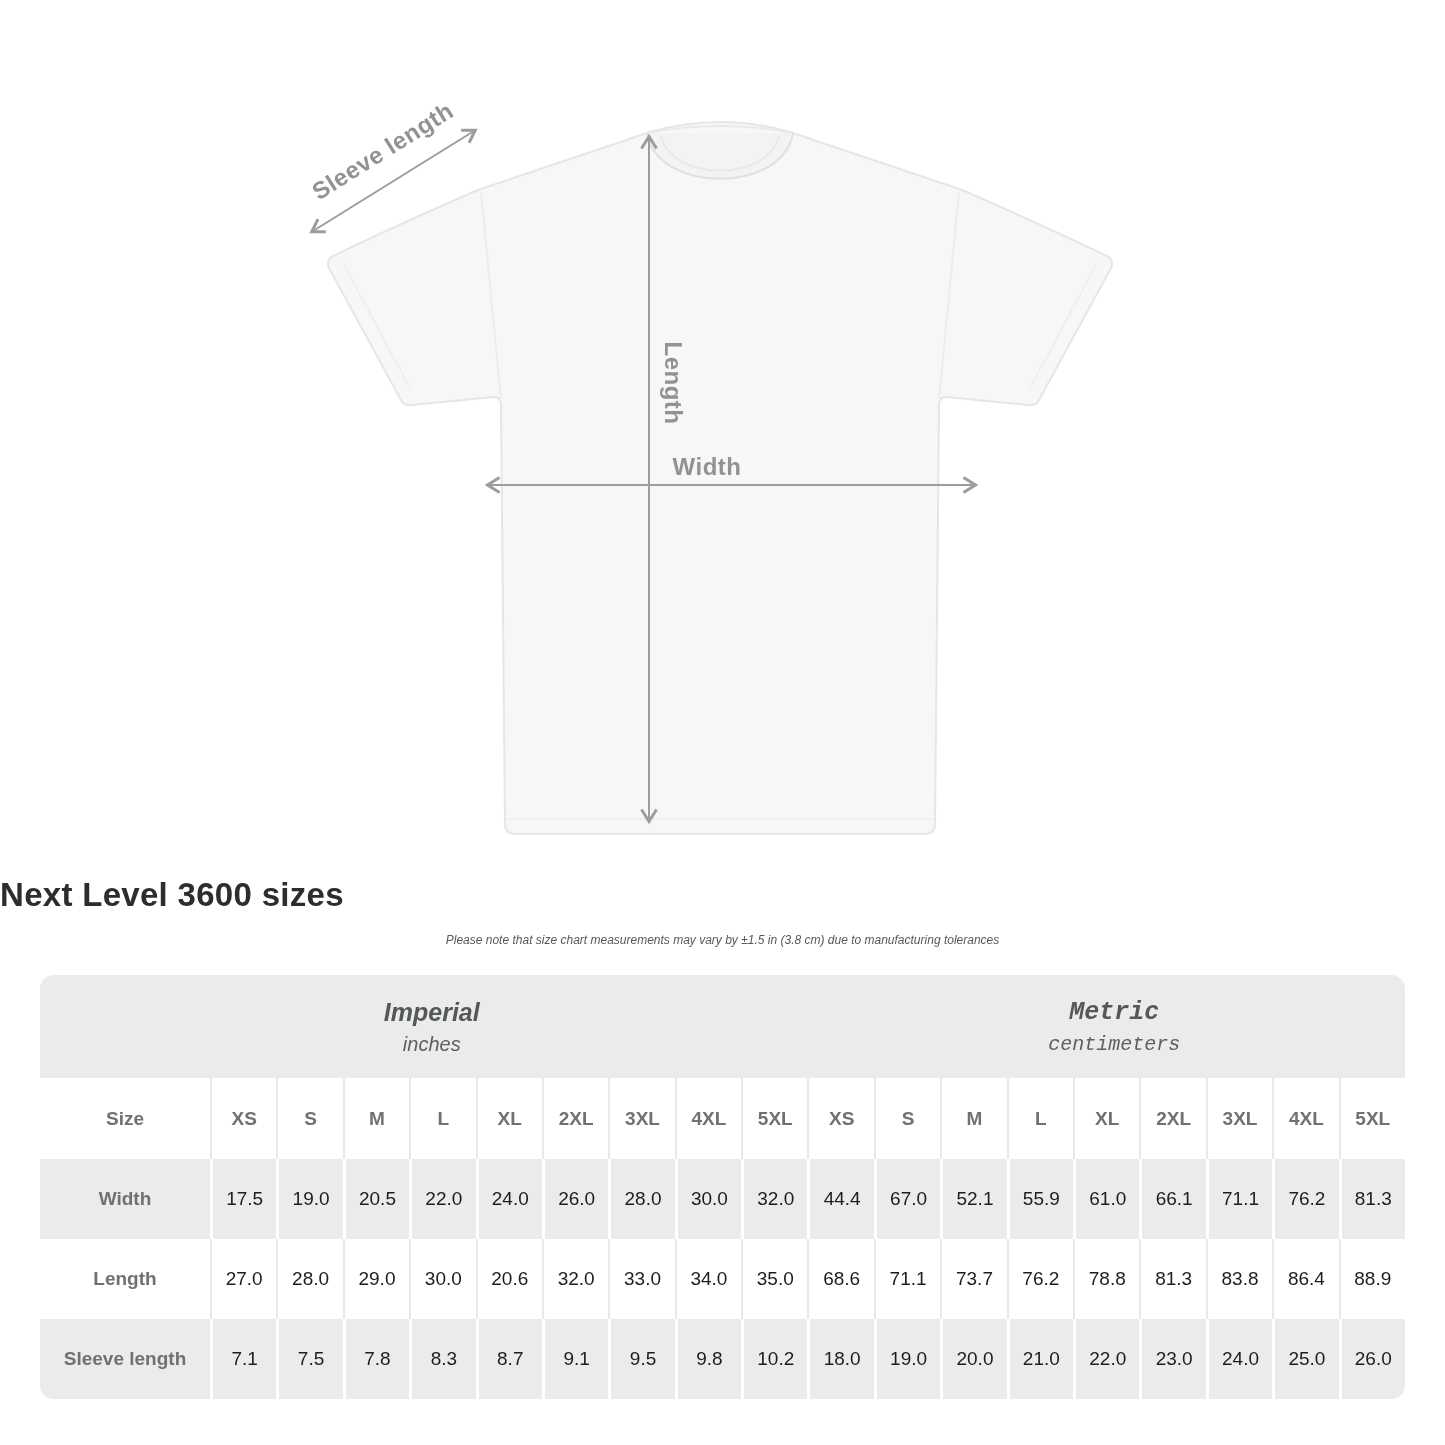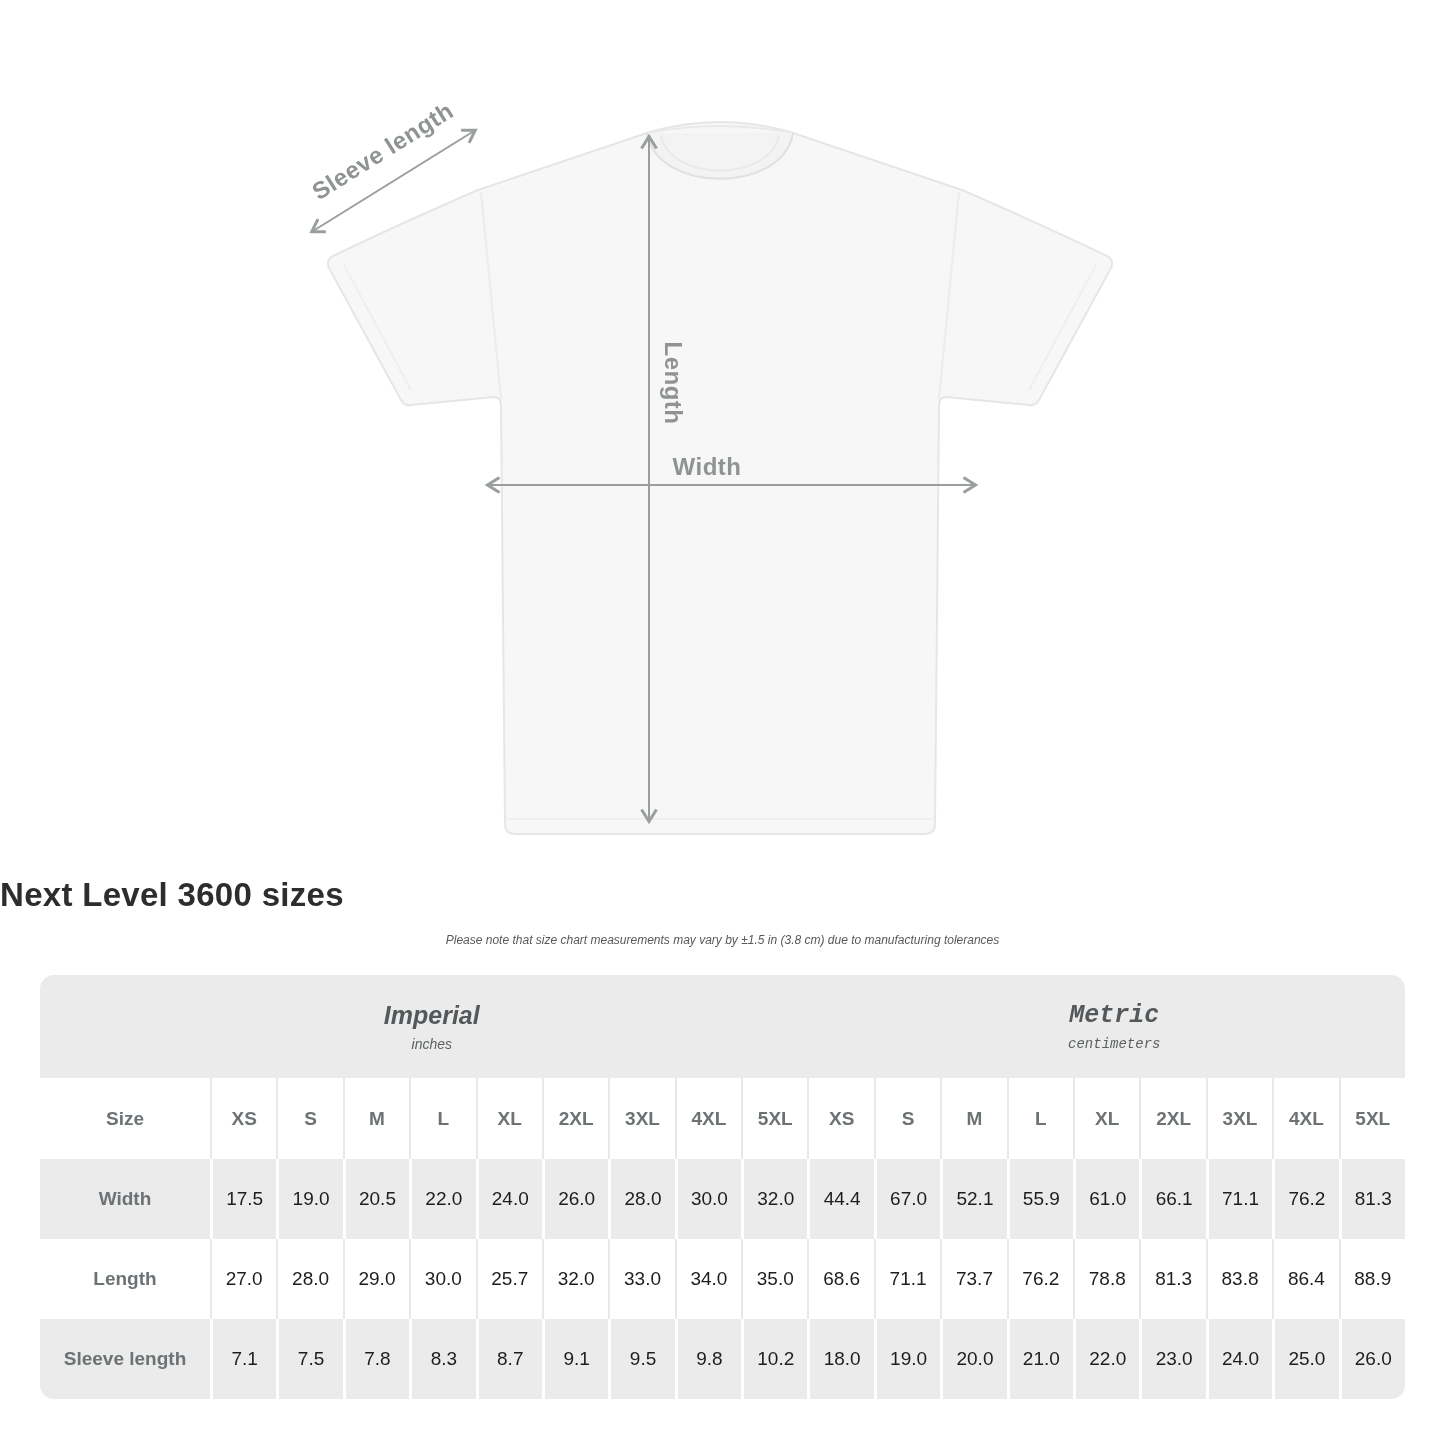--- a/index.html
+++ b/index.html
@@ -14,21 +14,21 @@
            font-size:12px; font-style:italic; color:#585858; }
 
   .size-table { position:absolute; left:40px; top:975px; width:1365px; }
 
   .band-grid { display:grid; grid-template-columns:170px repeat(18,1fr); width:1365px; }
   .band { background:#ebebeb; height:103px; display:flex; flex-direction:column;
           align-items:center; justify-content:center;padding-left:16px; }
   .band.left  { grid-column:1 / span 10; border-radius:14px 0 0 0; }
   .band.right { grid-column:11 / span 9; border-radius:0 14px 0 0;font-family:Liberation Mono, monospace; }
   .band-title { font-size:25px; font-weight:bold; font-style:italic; color:#54585a; }
-  .band-sub   { font-size:14px; font-style:italic; color:#5c6062; margin-top:6px; }
+  .band-sub   { font-size:20px; font-style:italic; color:#5c6062; margin-top:6px; }
 
   .grid { display:grid; grid-template-columns:170px repeat(18,1fr); width:1365px; }
   .cell { height:80px; display:flex; align-items:center; justify-content:center;
           font-size:19px; white-space:nowrap; }
   .cell.hdr { height:81px; font-weight:bold; color:#6d7275; background:#fff;text-align:right; }
   .cell.lbl { font-weight:bold; color:#6d7275; }
   .cell.val { color:#1d1d1d; }
   .cell.gray  { background:#ebebeb; }
   .cell.white { background:#ffffff; }
   .cell.hdr.sep   { border-left:2px solid #e8e8e8; }
@@ -143,21 +143,21 @@
         <div class="cell val sep gray">61.0</div>
         <div class="cell val sep gray">66.1</div>
         <div class="cell val sep gray">71.1</div>
         <div class="cell val sep gray">76.2</div>
         <div class="cell val sep gray">81.3</div>
         <div class="cell lbl white">Length</div>
         <div class="cell val sep white">27.0</div>
         <div class="cell val sep white">28.0</div>
         <div class="cell val sep white">29.0</div>
         <div class="cell val sep white">30.0</div>
-        <div class="cell val sep white">25.7</div>
+        <div class="cell val sep white">20.6</div>
         <div class="cell val sep white">32.0</div>
         <div class="cell val sep white">33.0</div>
         <div class="cell val sep white">34.0</div>
         <div class="cell val sep white">35.0</div>
         <div class="cell val sep white">68.6</div>
         <div class="cell val sep white">71.1</div>
         <div class="cell val sep white">73.7</div>
         <div class="cell val sep white">76.2</div>
         <div class="cell val sep white">78.8</div>
         <div class="cell val sep white">81.3</div>

